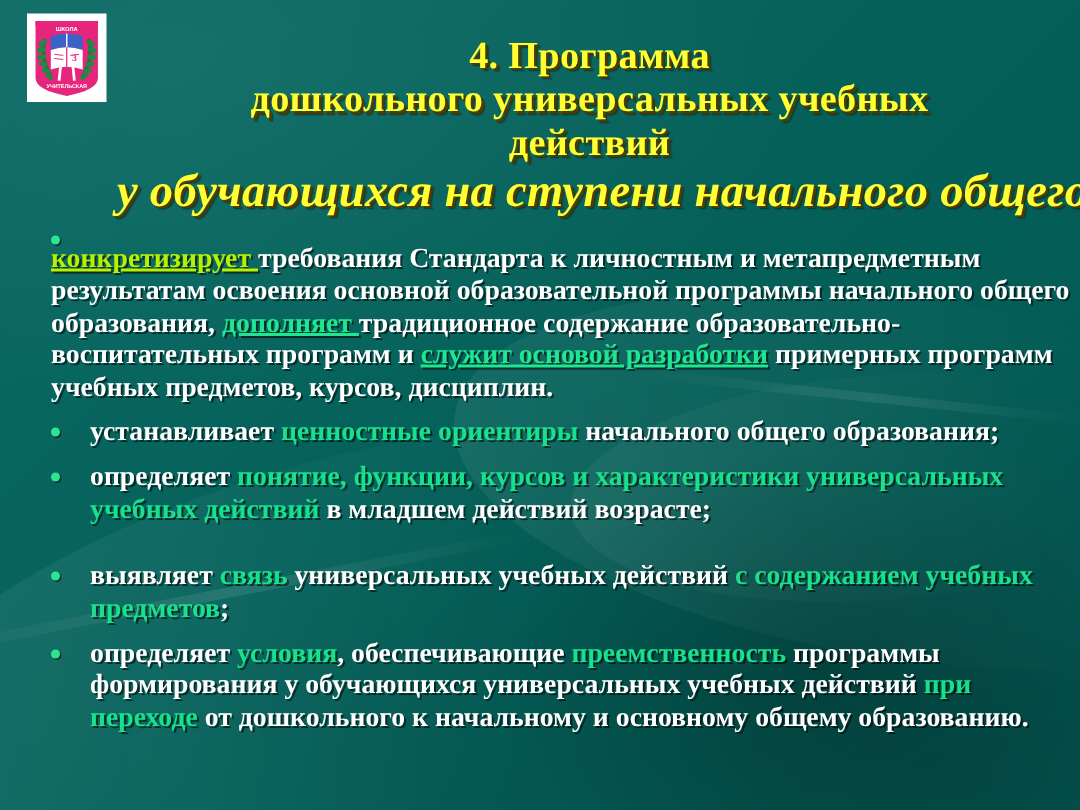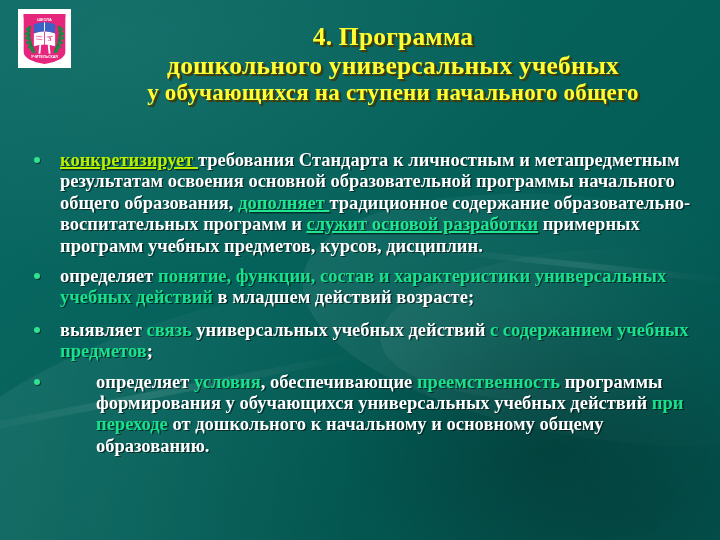--- a/index.html
+++ b/index.html
@@ -86,21 +86,21 @@
     width: 630px;
     text-align: center;
     font-size: 25.5px;
     font-weight: bold;
     line-height: 1.14;
     color: #ffff33;
     text-shadow: 1.8px 1.8px 0 #4d3b00, 2.4px 2.4px 1px rgba(0,0,0,0.45);
     letter-spacing: 0.2px;
   }
   #title .tl { display:block; white-space: nowrap; }
-  #title .tl-wide { font-size: 23px; }
+  #title .tl-wide { font-size: 31px; font-style: italic; }
 
   
   #body {
     position: absolute;
     left: 34px;
     top: 150px;
     width: 684px;
     color: #ffffff;
     font-size: 18.5px;
     font-weight: bold;
@@ -127,25 +127,25 @@
     border-radius:50%;
     background:#2fe48f;
     box-shadow: 1px 1px 0 rgba(0,0,0,0.5);
   }
   .bullet-text { flex: 1 1 auto; }
 
   
   .hl-lime { color: #b8f000; text-decoration: underline; text-decoration-thickness: 2px; text-underline-offset: 1px; }
   .hl-spring { color: #1fe690; text-decoration: underline; text-decoration-thickness: 2px; text-underline-offset: 1px; }
   .hl-spring-plain { color: #18e08c; }
-  .sp-b1 { margin-top: 0px; }
+  .sp-b1 { margin-top: 0px; flex-direction: column; }
   .sp-b2 { margin-top: 8px; }
   .sp-b3 { margin-top: 9px; }
-  .sp-b4 { margin-top: 11px; justify-content: flex-end; }
-  .sp-b5 { margin-top: 9px; gap: 36px; }
+  .sp-b4 { margin-top: 23px; justify-content: flex-end; }
+  .sp-b5 { margin-top: 9px; }
 </style>
 </head>
 <body>
 
 <div id="slide">
 
   <div class="bg-layer bg-grad"></div>
   <div class="bg-layer">
     <div class="swoosh swoosh-a"></div>
     <div class="swoosh swoosh-b"></div>
@@ -197,34 +197,39 @@
 
       <path d="M22 36 L21 46 M31 36 L32 46" stroke="#ffffff" stroke-width="2"></path>
 
       <text x="26.5" y="51" font-family="'Liberation Sans', sans-serif" font-size="3.9" font-weight="bold" fill="#ffffff" text-anchor="middle">УЧИТЕЛЬСКАЯ</text>
     </svg>
   </div>
 
   <div id="title">
     <span class="tl">4. Программа</span>
     <span class="tl">дошкольного универсальных учебных</span>
+    <span class="tl">действий</span>
     <span class="tl tl-wide">у обучающихся на ступени начального общего</span>
   </div>
 
   <div id="body">
 
     <div class="bullet-row sp-b1">
       <div class="bullet-dot"><span></span></div>
       <div class="bullet-text"><span class="hl-lime">конкретизирует </span><span>требования Стандарта к личностным и метапредметным результатам  освоения основной образовательной программы начального общего образования, </span><span class="hl-spring">дополняет </span><span>традиционное содержание образовательно-воспитательных программ и </span><span class="hl-spring">служит основой разработки</span><span> примерных программ учебных предметов, курсов, дисциплин.</span></div>
     </div>
 
+    <div class="bullet-row sp-b2">
+      <div class="bullet-dot"><span></span></div>
+      <div class="bullet-text"><span>устанавливает </span><span class="hl-spring-plain">ценностные ориентиры</span><span> начального общего образования;</span></div>
+    </div>
 
     <div class="bullet-row sp-b3">
       <div class="bullet-dot"><span></span></div>
-      <div class="bullet-text"><span>определяет </span><span class="hl-spring-plain">понятие, функции, состав и характеристики универсальных учебных действий</span><span> в младшем действий возрасте;</span></div>
+      <div class="bullet-text"><span>определяет </span><span class="hl-spring-plain">понятие, функции, курсов и характеристики универсальных учебных действий</span><span> в младшем действий возрасте;</span></div>
     </div>
 
     <div class="bullet-row sp-b4">
       <div class="bullet-dot"><span></span></div>
       <div class="bullet-text"><span>выявляет </span><span class="hl-spring-plain">связь</span><span> универсальных учебных действий </span><span class="hl-spring-plain">с содержанием учебных предметов</span><span>;</span></div>
     </div>
 
     <div class="bullet-row sp-b5">
       <div class="bullet-dot"><span></span></div>
       <div class="bullet-text"><span>определяет </span><span class="hl-spring-plain">условия</span><span>, обеспечивающие </span><span class="hl-spring-plain">преемственность</span><span> программы формирования у обучающихся универсальных учебных действий </span><span class="hl-spring-plain">при переходе</span><span> от дошкольного к начальному и основному общему образованию.</span></div>

